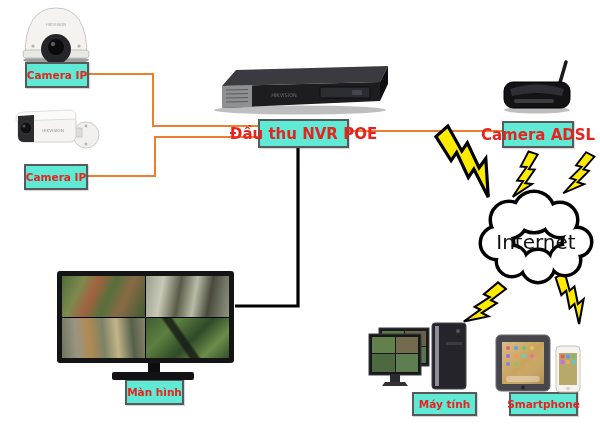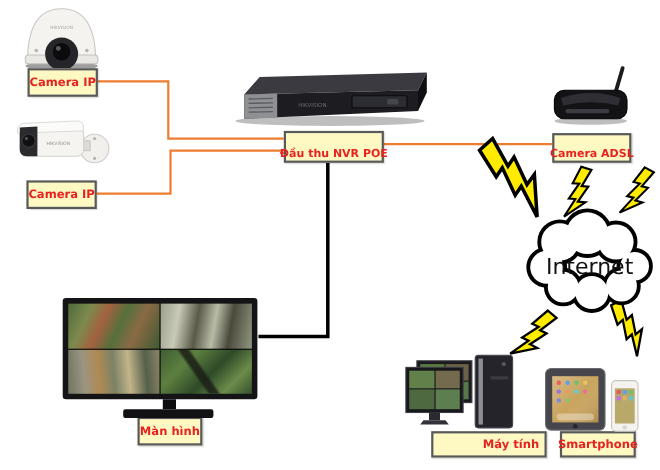--- a/index.html
+++ b/index.html
@@ -2,28 +2,28 @@
 <html><head>
 <meta charset="utf-8">
 <style>
   html,body{margin:0;padding:0;background:#ffffff;}
   #canvas{
     position:relative;width:600px;height:427px;background:#ffffff;overflow:hidden;
     font-family:"DejaVu Sans","Liberation Sans",sans-serif;
   }
   .abs{position:absolute;}
   .label-box{
-    position:absolute;background:#fef9c3;border:2px solid #58595b;
+    position:absolute;background:#5eead4;border:2px solid #58595b;
     display:flex;align-items:center;justify-content:center;
     color:#e6231f;font-weight:bold;white-space:nowrap;
     font-family:"DejaVu Sans","Liberation Sans",sans-serif;
     box-shadow:1px 1px 1px rgba(0,0,0,0.15);
   }
   .lb-sm{font-size:10.5px;}
-  .lb-xs{font-size:10px;align-items:flex-end;}
+  .lb-xs{font-size:15px;}
   
   .tv-bezel{position:absolute;left:57px;top:271px;width:177px;height:92px;
     background:#141417;border-radius:3px;padding:5px;box-sizing:border-box;}
   .tv-screen{width:100%;height:100%;display:grid;grid-template-columns:1fr 1fr;grid-template-rows:1fr 1fr;gap:1px;background:#000;}
   .feed{width:100%;height:100%;}
   .feed-q1{background:linear-gradient(115deg,#4f6a3a 0%,#7d8a4e 22%,#a3613f 38%,#55703c 55%,#8a6a45 72%,#3f5a33 100%);}
   .feed-q2{background:linear-gradient(100deg,#9aa08c 0%,#c9c9b8 20%,#5a5a48 40%,#b8bca6 58%,#4a4a3c 75%,#8f9680 100%);}
   .feed-q3{background:linear-gradient(85deg,#6f7560 0%,#9a9582 18%,#b08a52 34%,#7c8266 50%,#c2b489 66%,#55604a 84%,#8a8468 100%);}
   .feed-q4{background:
     linear-gradient(55deg,rgba(0,0,0,0) 38%,rgba(25,30,22,0.85) 41%,rgba(25,30,22,0.85) 47%,rgba(0,0,0,0) 50%),
@@ -140,21 +140,21 @@
   </div>
 
   <div class="label-box lb-xs" style="left:502px;top:121px;width:68px;height:23px;">
     <span>Camera ADSL</span>
   </div>
 
   <div class="label-box lb-sm" style="left:125px;top:379px;width:55px;height:22px;">
     <span>Màn hình</span>
   </div>
 
-  <div class="label-box lb-sm" style="left:392px;top:392px;width:61px;height:20px;padding-left:40px;">
+  <div class="label-box lb-sm" style="left:412px;top:392px;width:61px;height:20px;">
     <span>Máy tính</span>
   </div>
 
   <div class="label-box lb-sm" style="left:509px;top:392px;width:65px;height:20px;">
     <span>Smartphone</span>
   </div>
 
   <div class="tv-bezel">
     <div class="tv-screen">
       <div class="feed feed-q1"></div>

